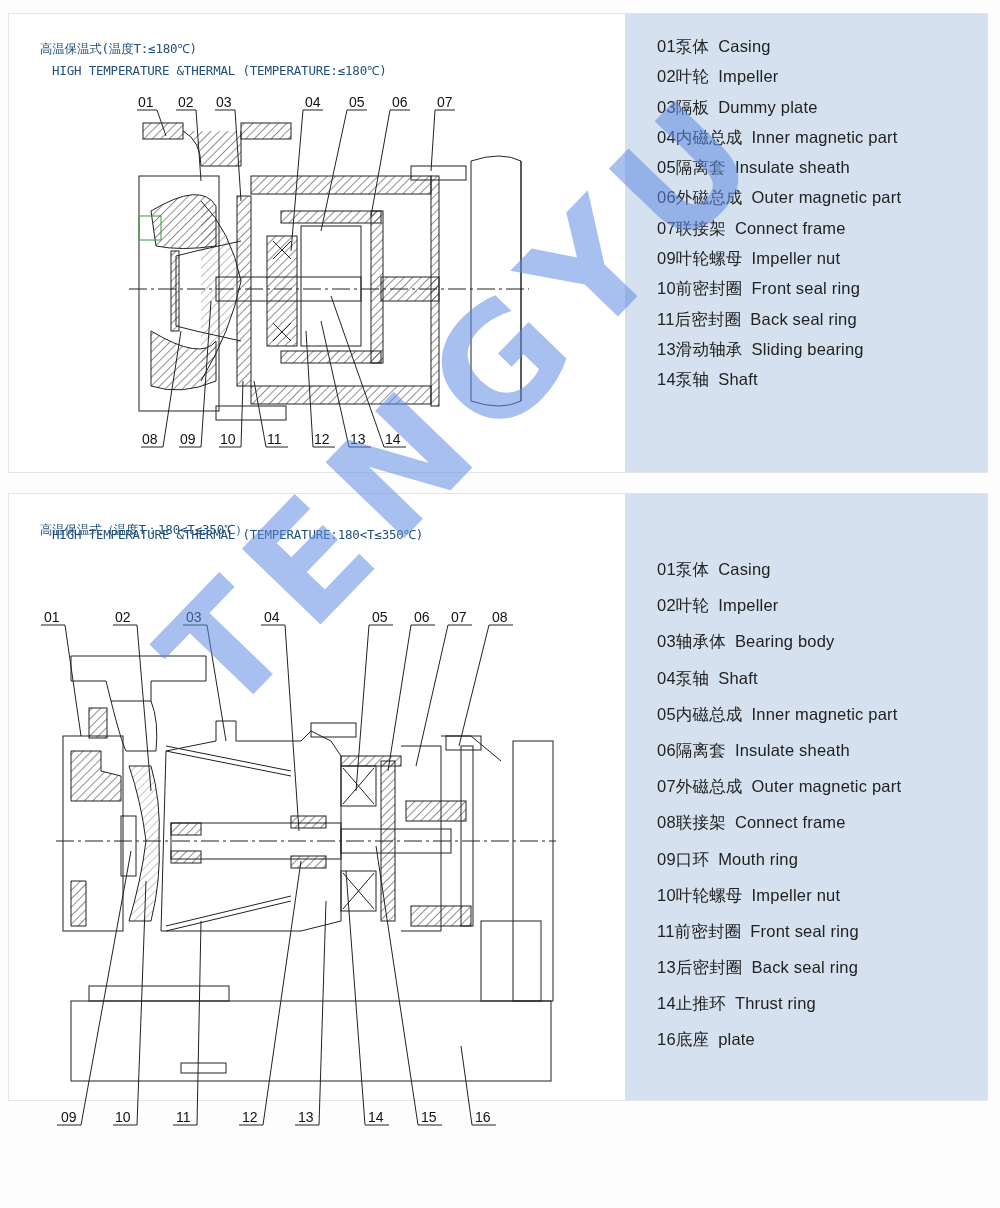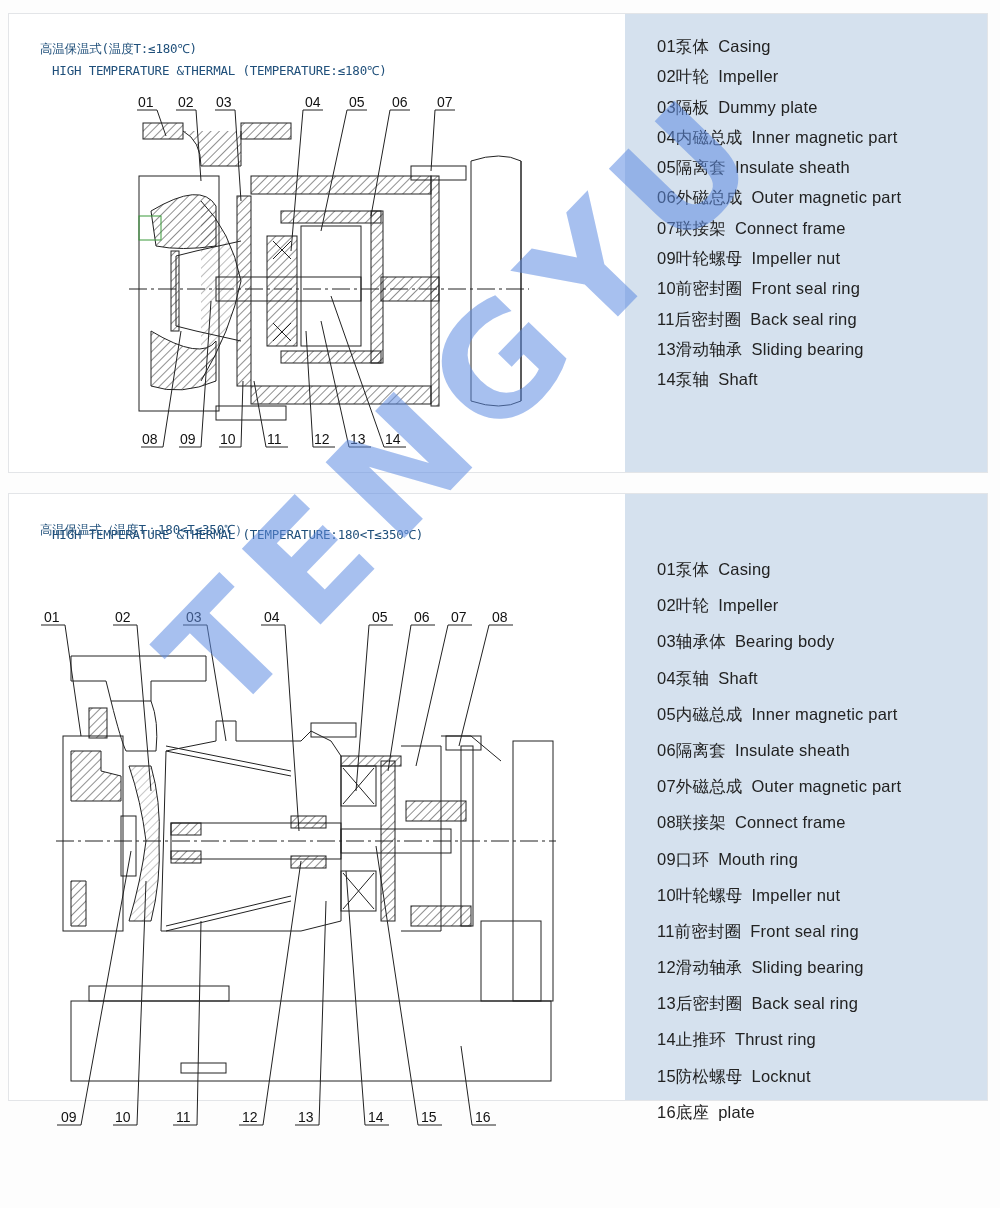--- a/index.html
+++ b/index.html
@@ -305,22 +305,20 @@
       <li><span class="num">02</span><span class="cn">叶轮</span><span class="en">Impeller</span></li>
       <li><span class="num">03</span><span class="cn">轴承体</span><span class="en">Bearing body</span></li>
       <li><span class="num">04</span><span class="cn">泵轴</span><span class="en">Shaft</span></li>
       <li><span class="num">05</span><span class="cn">内磁总成</span><span class="en">Inner magnetic part</span></li>
       <li><span class="num">06</span><span class="cn">隔离套</span><span class="en">Insulate sheath</span></li>
       <li><span class="num">07</span><span class="cn">外磁总成</span><span class="en">Outer magnetic part</span></li>
       <li><span class="num">08</span><span class="cn">联接架</span><span class="en">Connect frame</span></li>
       <li><span class="num">09</span><span class="cn">口环</span><span class="en">Mouth ring</span></li>
       <li><span class="num">10</span><span class="cn">叶轮螺母</span><span class="en">Impeller nut</span></li>
       <li><span class="num">11</span><span class="cn">前密封圈</span><span class="en">Front seal ring</span></li>
-      <li><span class="num">12</span><span class="cn">滑动轴承</span><span class="en">Sliding bearing</span></li>
       <li><span class="num">13</span><span class="cn">后密封圈</span><span class="en">Back seal ring</span></li>
       <li><span class="num">14</span><span class="cn">止推环</span><span class="en">Thrust ring</span></li>
-      <li><span class="num">15</span><span class="cn">防松螺母</span><span class="en">Locknut</span></li>
       <li><span class="num">16</span><span class="cn">底座</span><span class="en">plate</span></li>
     </ul>
   </aside>
 </section>
 
 <div class="watermark">TENGYU</div>
 
 </body></html>

